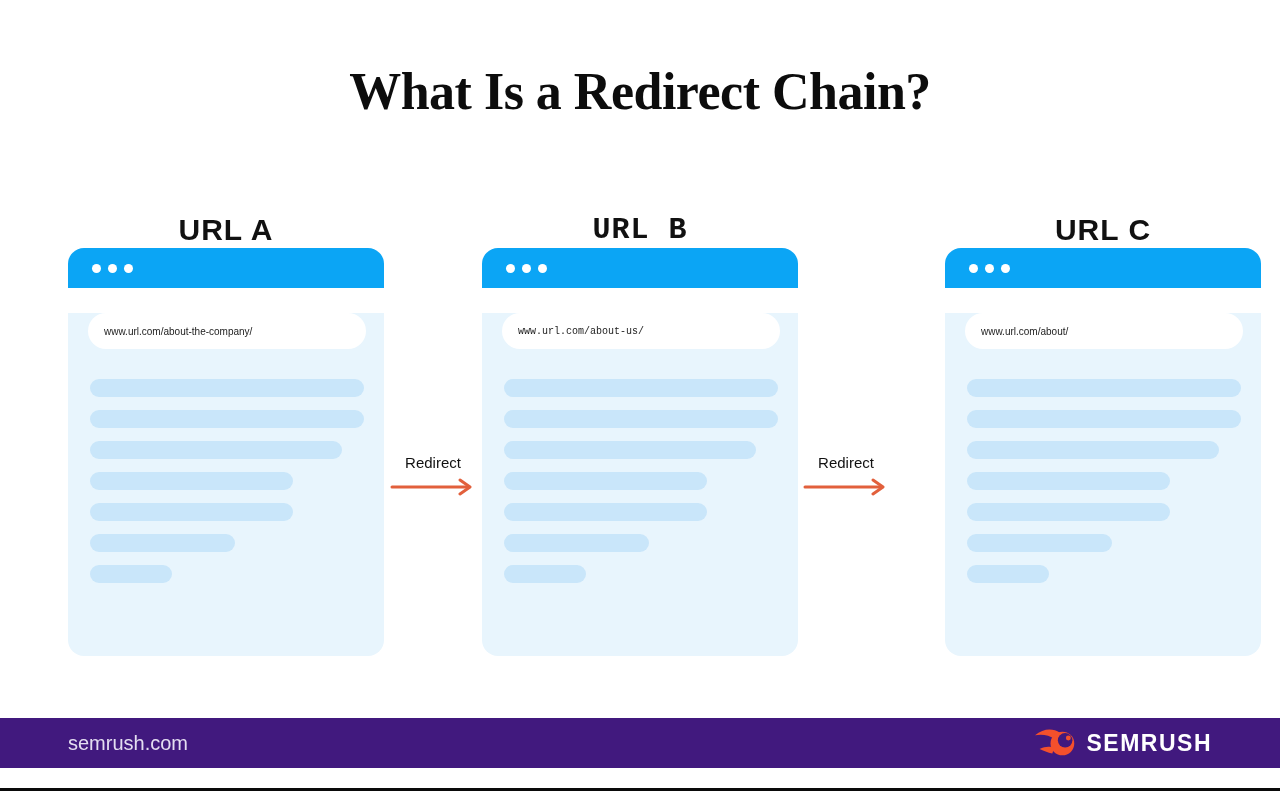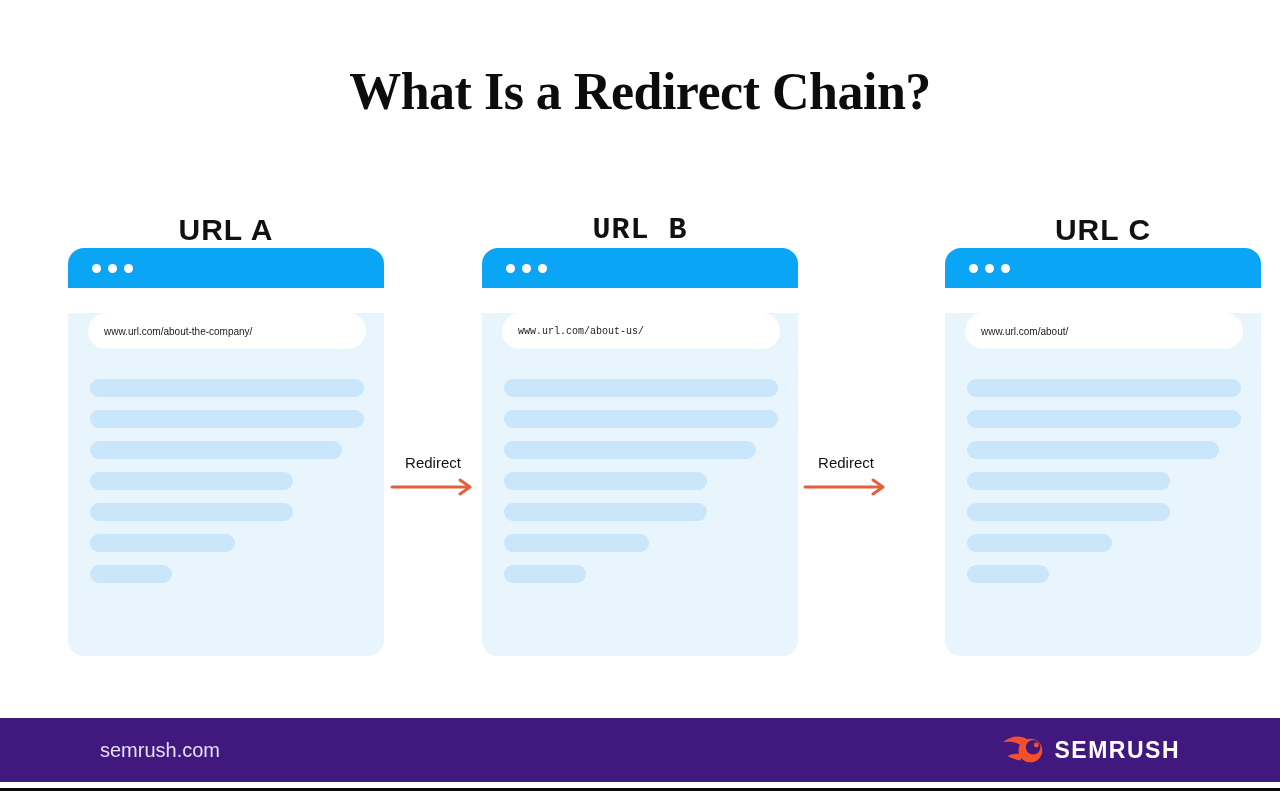--- a/index.html
+++ b/index.html
@@ -75,24 +75,24 @@
   #redirect-2 { left:801px; }
   .redirect-label {
     font-size:15px;
     color:#111;
     margin-bottom:7px;
   }
   .arrow-svg { display:block; margin:0 auto; }
   .footer {
     position:absolute;
     top:718px; left:0;
-    width:100%; height:64px;
+    width:100%; height:50px;
     background:var(--footer-purple);
     display:flex; align-items:center; justify-content:space-between;
-    padding:0 100px;
+    padding:0 68px;
   }
   .footer-site { color:#e4def1; font-size:20px; }
   .brand { display:flex; align-items:center; gap:9px; }
   .brand-name {
     color:#ffffff;
     font-weight:bold;
     font-size:23px;
     letter-spacing:1.5px;
   }
   .bottom-strip {

